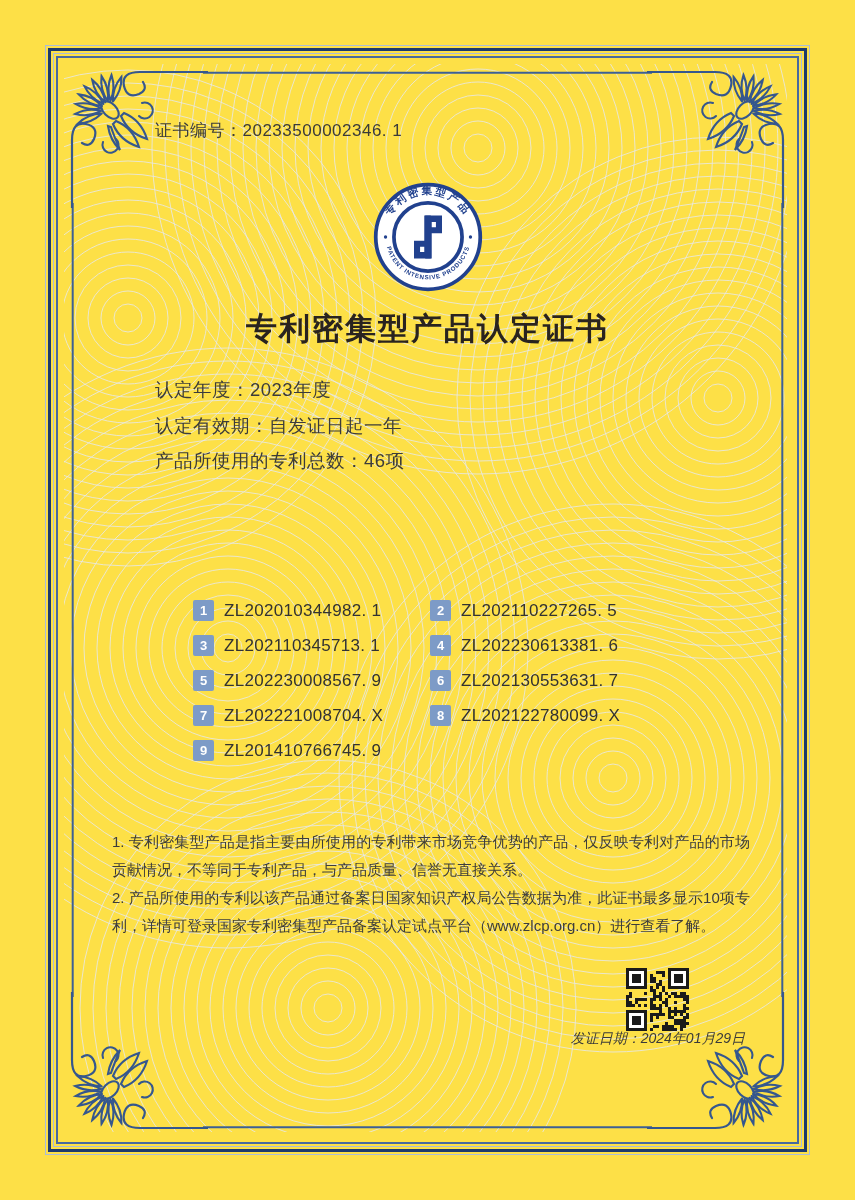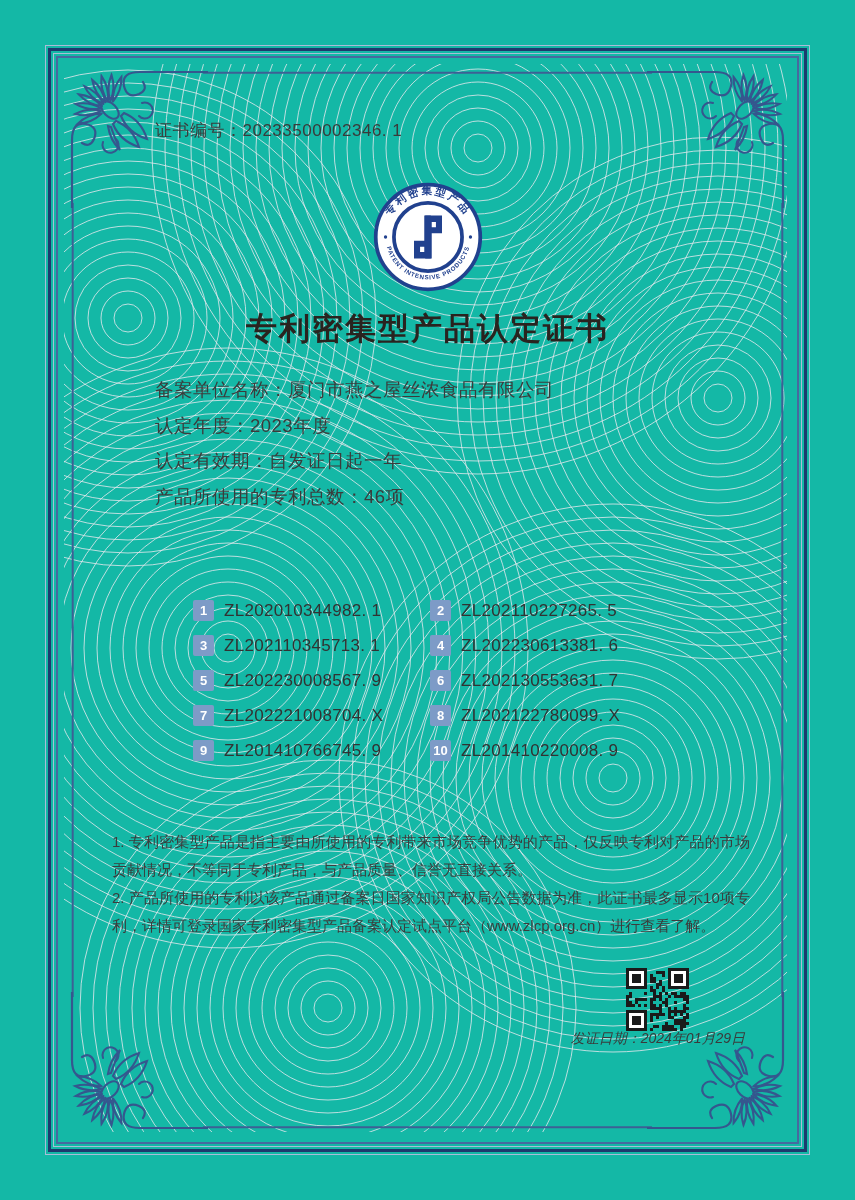--- a/index.html
+++ b/index.html
@@ -1,17 +1,17 @@
 <!DOCTYPE html>
 <html><head>
 <meta charset="utf-8">
 <title>专利密集型产品认定证书</title>
 <style>
   html,body{margin:0;padding:0;background:#ffffff;}
-  .page{position:relative;width:855px;height:1200px;background:#14b8a6;overflow:hidden;
+  .page{position:relative;width:855px;height:1200px;background:#fde047;overflow:hidden;
         font-family:"Liberation Sans",sans-serif;color:#3a3a3a;}
   
   .b1{position:absolute;inset:45px;border:1px solid #aabcd8;pointer-events:none;}
   .b2{position:absolute;inset:48px;border:3px solid #1d3a6d;pointer-events:none;}
   .b3{position:absolute;inset:53px;border:1px solid #aabcd8;pointer-events:none;}
   .b4{position:absolute;inset:56px;border:2px solid #48699f;pointer-events:none;}
   .guilloche-clip{position:absolute;inset:64px;overflow:hidden;pointer-events:none;}
   .inner-line{position:absolute;inset:0;pointer-events:none;}
   .flourish{position:absolute;width:150px;height:150px;pointer-events:none;}
   .fl-tl{left:58px;top:58px;}
@@ -295,21 +295,20 @@
     <circle cx="105.5" cy="60" r="1.8" fill="#21418e"></circle>
     <g fill="#21418e" fill-rule="evenodd">
       <path d="M57,37 h18 v19 h-11 v27 h-7 z M64,44 h4.5 v5.5 h-4.5 z"></path>
       <path d="M63,83 h-18 v-19 h11 v-27 h7 z M56,76 h-4.5 v-5.5 h4.5 z"></path>
     </g>
   </svg>
 
   <div class="doc-title">专利密集型产品认定证书</div>
 
   <div class="fields">
-    <div class="field"><span class="flabel">备案单位名称：</span><span class="fvalue">厦门市燕之屋丝浓食品有限公司</span></div>
     <div class="field"><span class="flabel">认定年度：</span><span class="fvalue">2023年度</span></div>
     <div class="field"><span class="flabel">认定有效期：</span><span class="fvalue">自发证日起一年</span></div>
     <div class="field"><span class="flabel">产品所使用的专利总数：</span><span class="fvalue">46项</span></div>
   </div>
 
   <div class="patents">
     <div class="patent">
         <span class="pnum">1</span>
         <span class="pid">ZL202010344982. 1</span>
       </div>
@@ -337,24 +336,20 @@
         <span class="pnum">7</span>
         <span class="pid">ZL202221008704. X</span>
       </div>
     <div class="patent">
         <span class="pnum">8</span>
         <span class="pid">ZL202122780099. X</span>
       </div>
     <div class="patent">
         <span class="pnum">9</span>
         <span class="pid">ZL201410766745. 9</span>
-      </div>
-    <div class="patent">
-        <span class="pnum">10</span>
-        <span class="pid">ZL201410220008. 9</span>
       </div>
   </div>
 
   <div class="notes">
     <p class="note">1. 专利密集型产品是指主要由所使用的专利带来市场竞争优势的产品，仅反映专利对产品的市场贡献情况，不等同于专利产品，与产品质量、信誉无直接关系。</p>
     <p class="note">2. 产品所使用的专利以该产品通过备案日国家知识产权局公告数据为准，此证书最多显示10项专利，详情可登录国家专利密集型产品备案认定试点平台（www.zlcp.org.cn）进行查看了解。</p>
   </div>
 
   <svg class="qr" id="qr" viewBox="0 0 21 21" shape-rendering="crispEdges">
       <rect x="10" y="1" width="1" height="1" fill="#1a1a1a"></rect>

